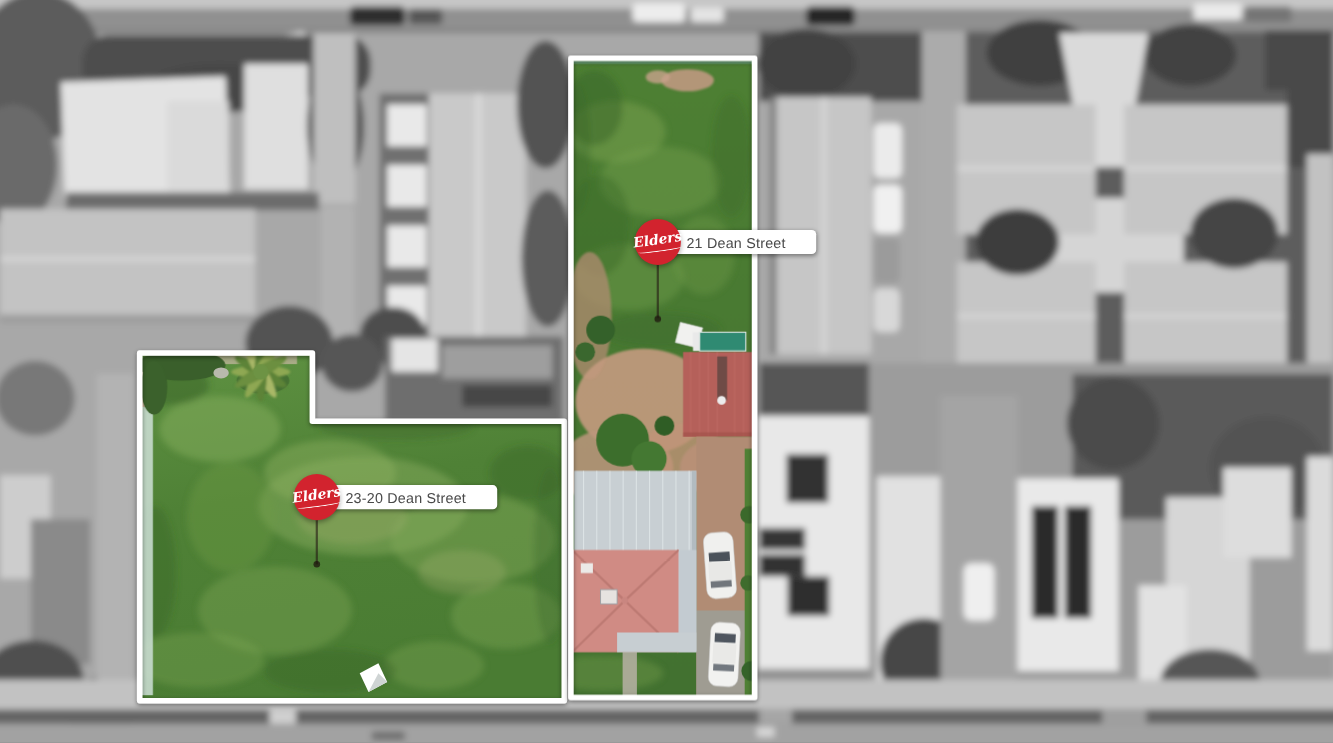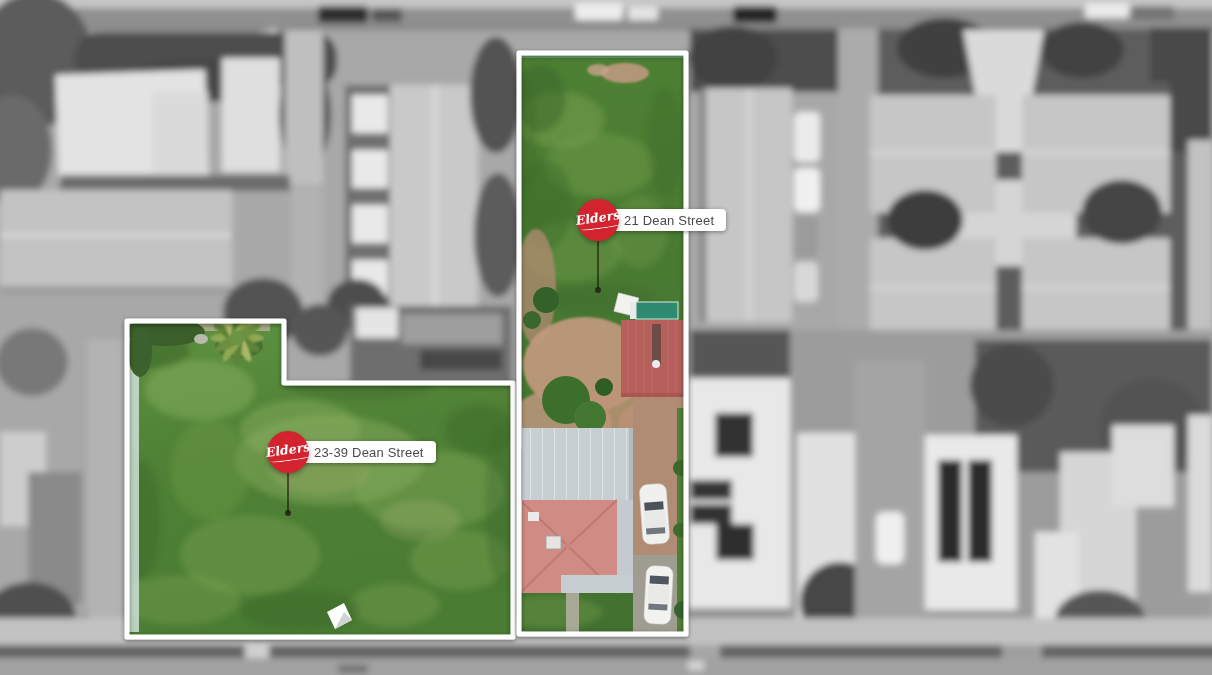--- a/index.html
+++ b/index.html
@@ -14,21 +14,21 @@
   .boundary{fill:none;stroke:var(--boundary);stroke-width:5;stroke-linejoin:round;}
   .shed-roof{fill:var(--shed-roof-red);}
   .house-roof-pink{fill:var(--house-roof-pink);}
   .house-roof-gray{fill:var(--house-roof-gray);}
   .driveway{fill:var(--driveway-tan);}
   .pool{fill:var(--pool-teal);}
   .marker{position:absolute;left:0;top:0;width:0;height:0;}
   .stem{position:absolute;width:2px;background:rgba(35,22,18,.6);}
   .stem-dot{position:absolute;width:6px;height:6px;border-radius:50%;background:rgba(30,20,14,.75);}
   .addr-label{position:absolute;height:22px;display:flex;align-items:center;
-    background:var(--label-bg);border-radius:4px;padding:0 12px 0 17px;
+    background:var(--label-bg);border-radius:4px;padding:0 28px 0 17px;
     box-shadow:0 1px 4px rgba(0,0,0,.4);z-index:1;}
   .addr-label span{font-size:13px;color:var(--label-text);white-space:nowrap;letter-spacing:.2px;}
   .pin{position:absolute;width:42px;height:42px;border-radius:50%;background:var(--brand-red);
     display:flex;align-items:center;justify-content:center;z-index:2;
     box-shadow:0 2px 5px rgba(0,0,0,.35);}
   .pin .brand{color:#fff;font-family:"DejaVu Serif",serif;font-style:italic;font-weight:bold;
     font-size:12.5px;transform:rotate(-8deg);line-height:1;}
   .pin .brand::after{content:"";display:block;height:3px;margin:0 1px 0 3px;
     border-bottom:1.2px solid #fff;border-radius:0 0 100% 100%;}
   .m21 .pin{left:577px;top:199px;}
@@ -361,19 +361,19 @@
     </div>
     <div class="pin">
       <span class="brand">Elders</span>
     </div>
   </div>
 
   <div class="marker m2327">
     <div class="stem"></div>
     <div class="stem-dot"></div>
     <div class="addr-label">
-      <span>23-39 Dean Street</span>
+      <span>23-20 Dean Street</span>
     </div>
     <div class="pin">
       <span class="brand">Elders</span>
     </div>
   </div>
 </div>
 
 </body></html>

